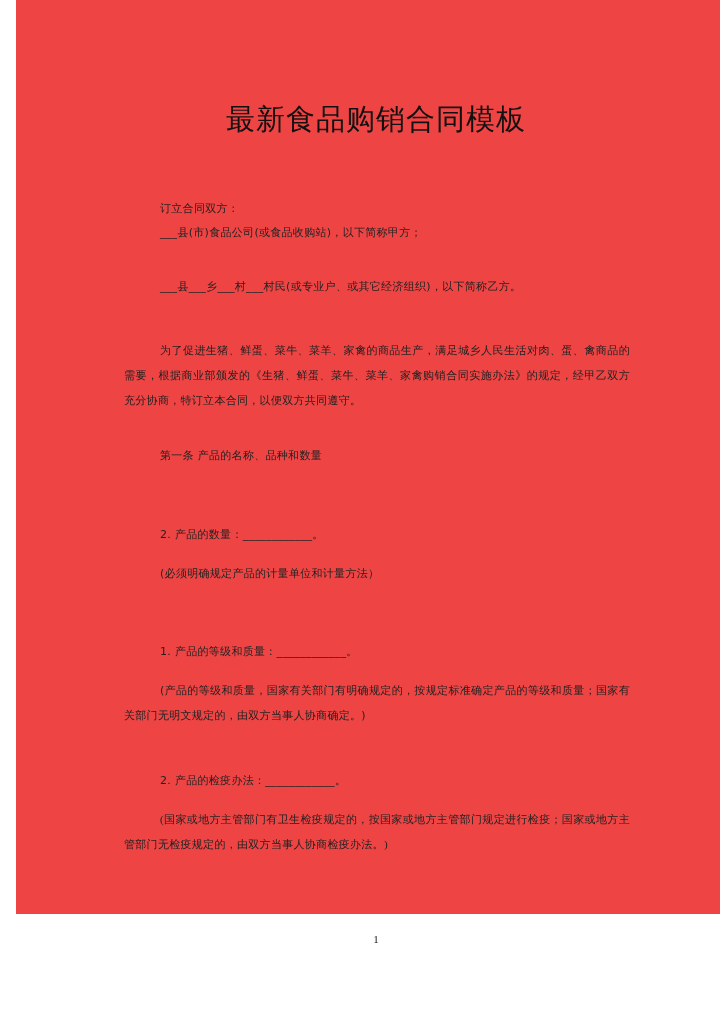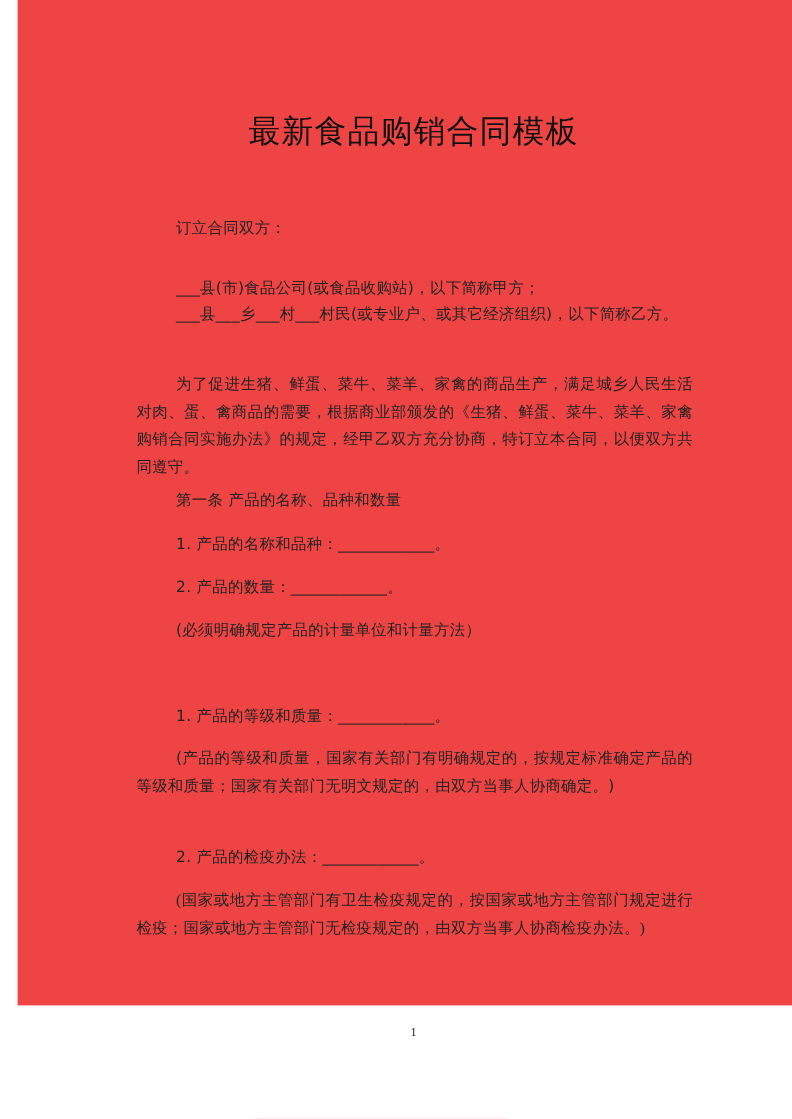--- a/index.html
+++ b/index.html
@@ -32,21 +32,21 @@
       font-size: 29px;
       font-weight: normal;
       letter-spacing: 1px;
       margin: 0;
       color: #111;
     }
     .p {
       position: absolute;
       left: 108px;
       width: 506px;
-      font-size: 14px;
+      font-size: 11px;
       line-height: 25px;
       margin: 0;
       text-indent: 36px;
       text-align: justify;
       letter-spacing: 0.3px;
       font-family: "DejaVu Sans", "Liberation Sans", sans-serif;
       color: #222;
     }
     .pagenum {
       position: absolute;
@@ -59,25 +59,24 @@
       color: #222;
     }
   </style>
 </head>
 <body>
 
 <div class="page">
   <h1 class="title">最新食品购销合同模板</h1>
 
   <p class="p" style="top:196px;">订立合同双方：</p>
-  <p class="p" style="top:250px;">___县(市)食品公司(或食品收购站)，以下简称甲方；</p>
+  <p class="p" style="top:220px;">___县(市)食品公司(或食品收购站)，以下简称甲方；</p>
   <p class="p" style="top:338px;">为了促进生猪、鲜蛋、菜牛、菜羊、家禽的商品生产，满足城乡人民生活对肉、蛋、禽商品的需要，根据商业部颁发的《生猪、鲜蛋、菜牛、菜羊、家禽购销合同实施办法》的规定，经甲乙双方充分协商，特订立本合同，以便双方共同遵守。</p>
   <p class="p" style="top:274px;">___县___乡___村___村民(或专业户、或其它经济组织)，以下简称乙方。</p>
   <p class="p" style="top:443px;">第一条  产品的名称、品种和数量</p>
-  <p class="p" style="top:483px;">1. 产品的名称和品种：____________。</p>
   <p class="p" style="top:522px;">2. 产品的数量：____________。</p>
   <p class="p" style="top:561px;">(必须明确规定产品的计量单位和计量方法）</p>
   <p class="p" style="top:639px;">1. 产品的等级和质量：____________。</p>
   <p class="p" style="top:678px;">(产品的等级和质量，国家有关部门有明确规定的，按规定标准确定产品的等级和质量；国家有关部门无明文规定的，由双方当事人协商确定。)</p>
   <p class="p" style="top:768px;">2. 产品的检疫办法：____________。</p>
   <p class="p" style="top:807px;font-family:Liberation Serif, serif;">(国家或地方主管部门有卫生检疫规定的，按国家或地方主管部门规定进行检疫；国家或地方主管部门无检疫规定的，由双方当事人协商检疫办法。)</p>
 
   <div class="pagenum">1</div>
 </div>
 

